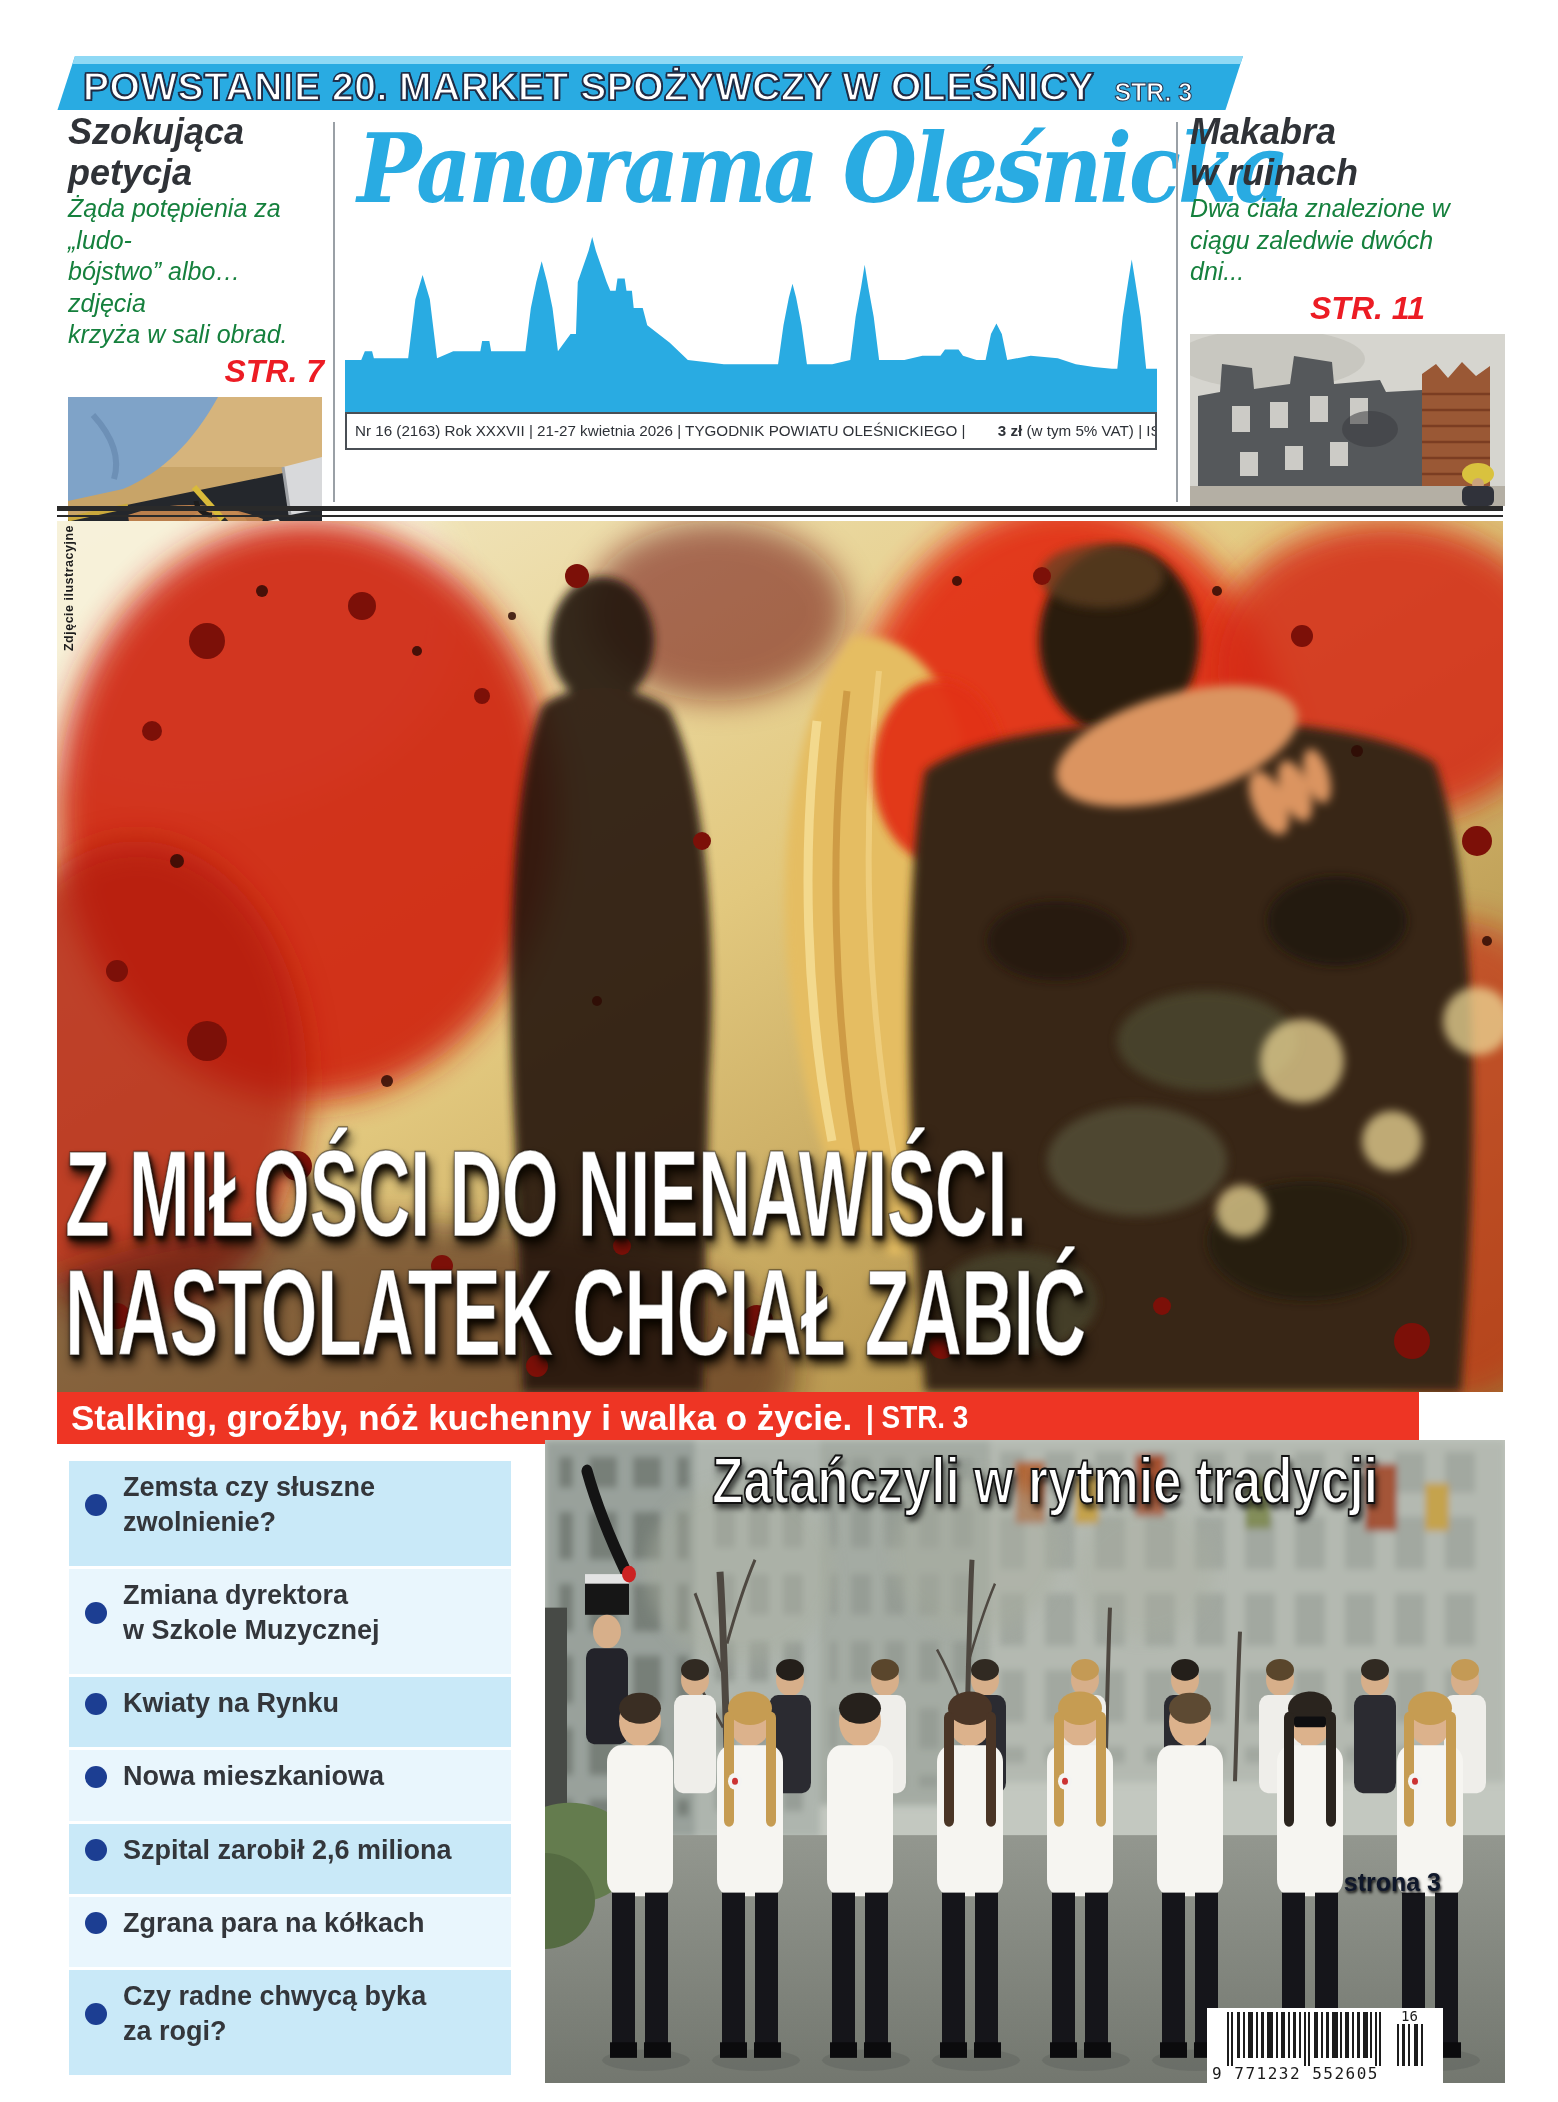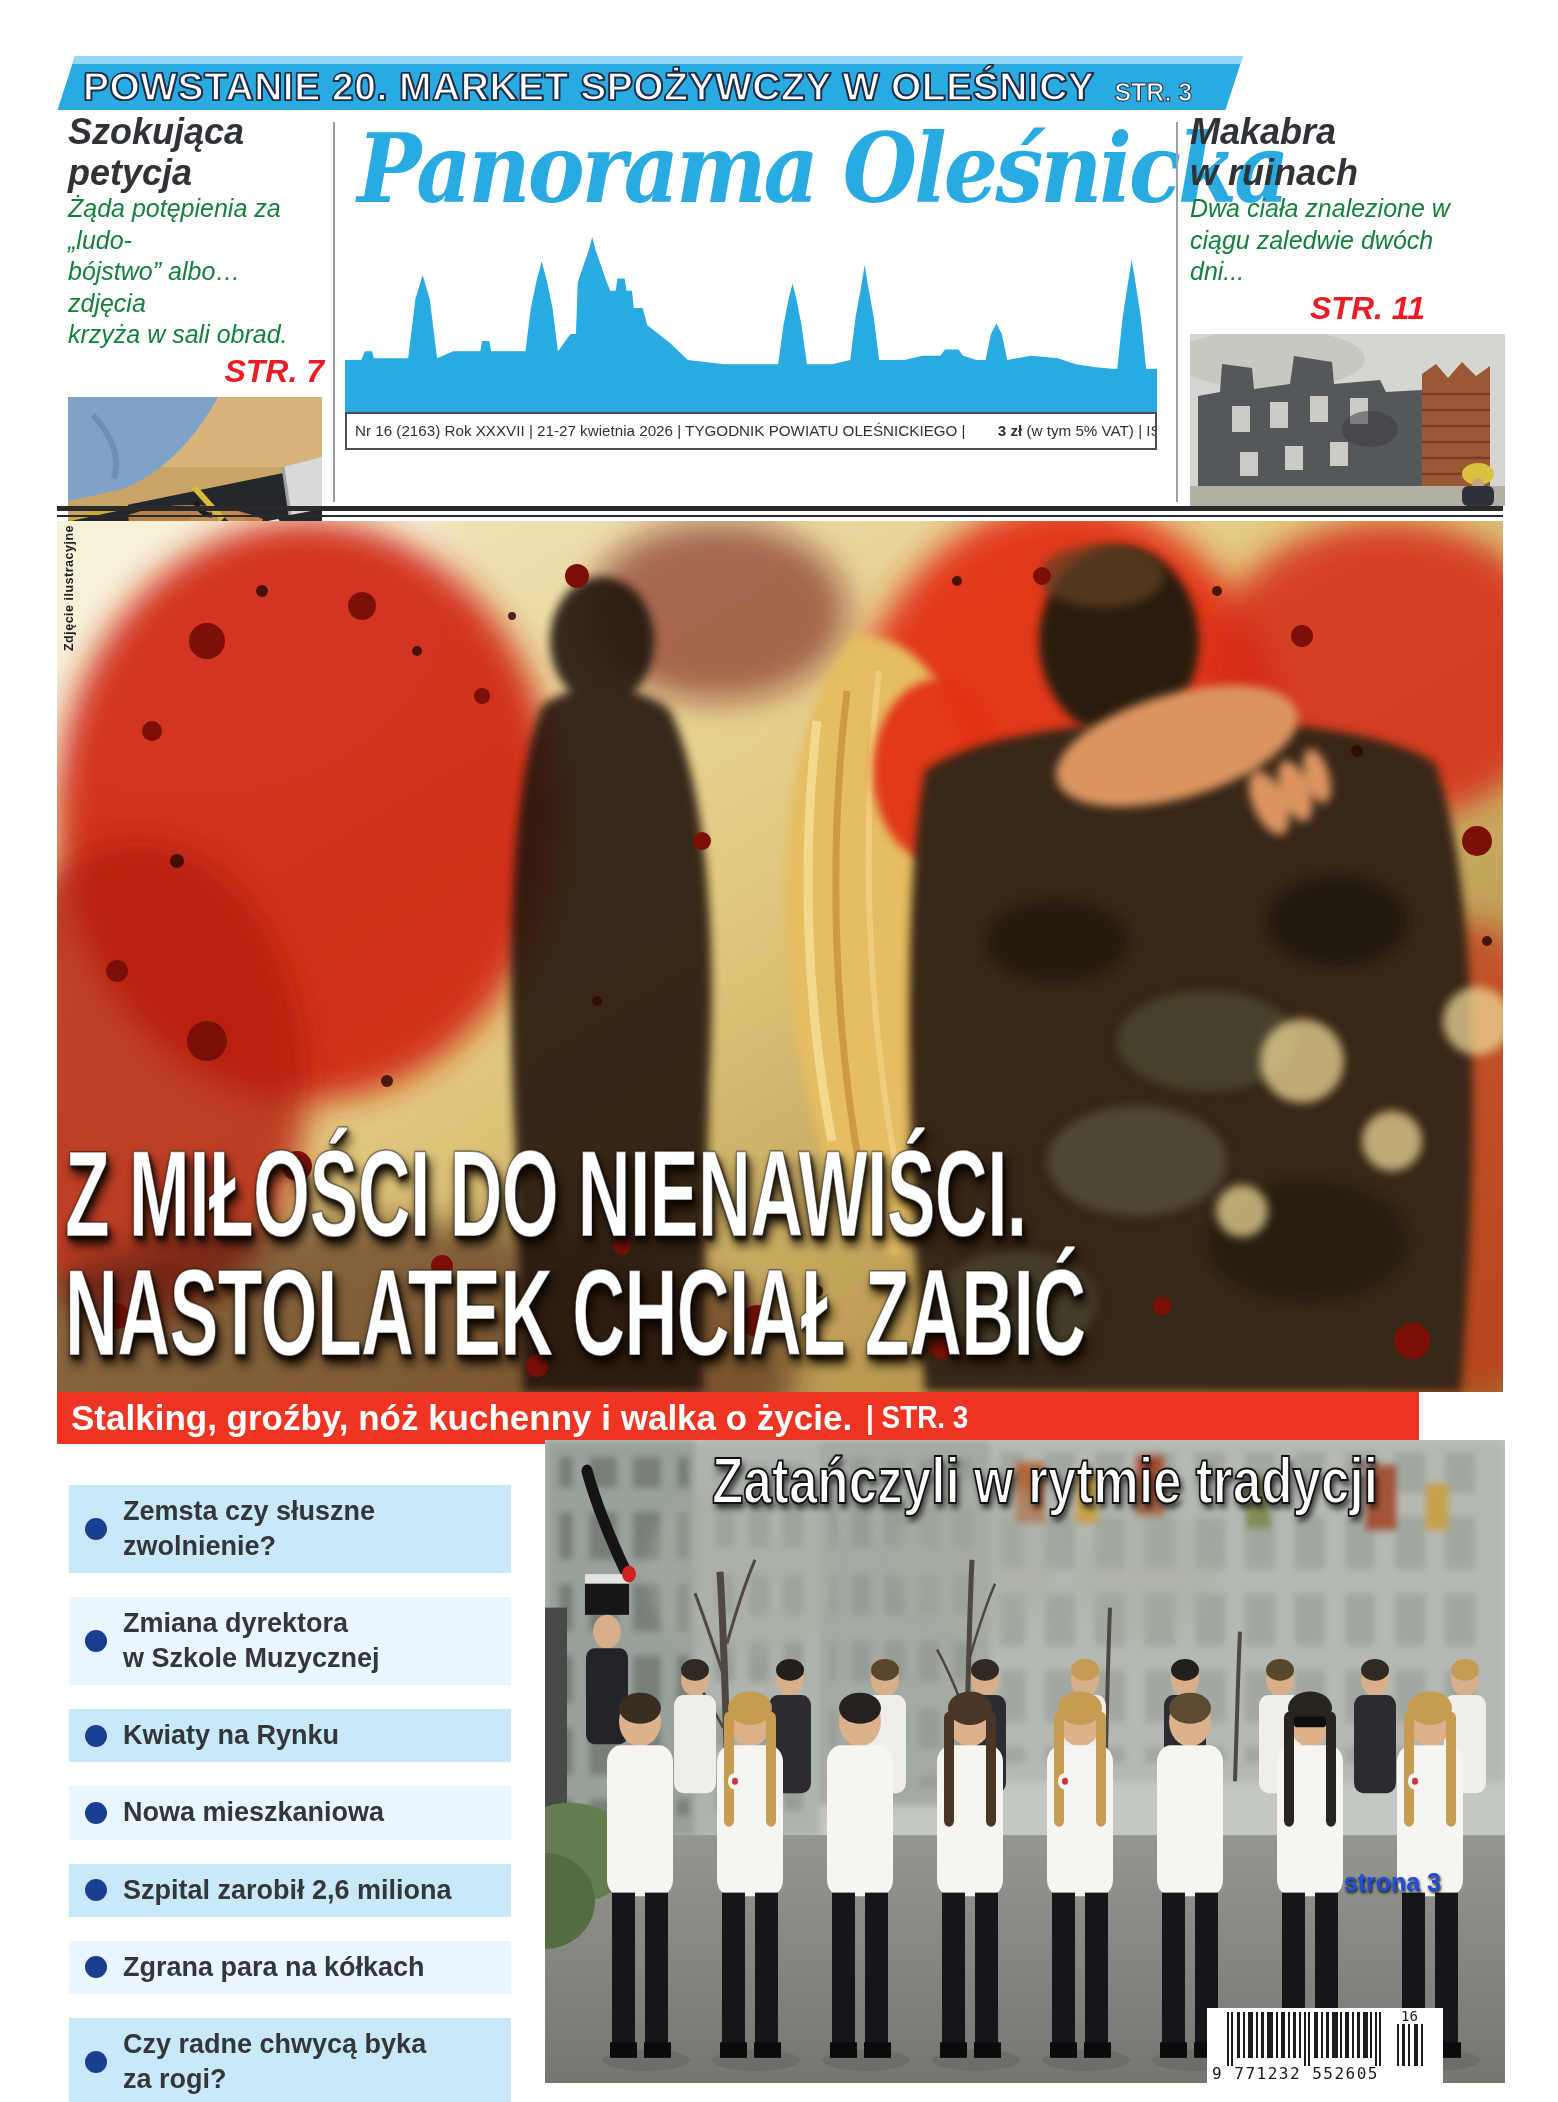--- a/index.html
+++ b/index.html
@@ -52,35 +52,35 @@
       text-shadow:0 0 3px rgba(0,0,0,.5),6px 9px 14px rgba(15,8,0,.95),3px 4px 6px rgba(0,0,0,.85);}
 
   
   .strip{left:57px;top:1392px;width:1362px;height:52px;background:var(--strip_red,#ee3524);
       display:flex;align-items:center;gap:14px;padding-left:14px;box-sizing:border-box;}
   .strip-main{font-size:35px;font-weight:bold;color:#fff;white-space:nowrap;}
   .strip-ref{font-size:31px;font-weight:bold;color:#fff;white-space:nowrap;transform:scaleX(.9);transform-origin:left center;}
 
   
   .tlist{left:69px;top:1461px;width:442px;}
-  .t-item{display:flex;align-items:center;gap:16px;padding:9px 10px 9px 16px;margin-bottom:3px;margin-top:24px;}
+  .t-item{display:flex;align-items:center;gap:16px;padding:9px 10px 26px 16px;margin-bottom:3px;}
   .t-item:nth-child(odd){background:var(--list_bg_dark,#c9e9f8);}
   .t-item:nth-child(even){background:var(--list_bg_light,#e9f6fd);}
   .t-bullet{width:22px;height:22px;border-radius:50%;background:var(--bullet_navy,#1c3e92);flex:0 0 auto;}
   .t-label{font-size:27px;font-weight:bold;line-height:1.3;color:#33363b;white-space:pre-line;}
 
   
   .parade{left:545px;top:1440px;width:960px;height:643px;overflow:hidden;}
   .parade-art{position:absolute;left:0;top:0;width:100%;height:100%;}
   .parade-headline{position:absolute;left:40px;right:0;top:4px;text-align:center;
       font-size:64px;font-weight:bold;color:#fff;white-space:nowrap;
       transform:scaleX(.8);transform-origin:center top;
       -webkit-text-stroke:2px #121212;
       text-shadow:3px 5px 7px rgba(0,0,0,.8),0 0 2px #000;}
-  .parade-page{position:absolute;right:64px;top:428px;font-size:25px;font-weight:bold;color:#1d4ed8;
+  .parade-page{position:absolute;right:64px;top:428px;font-size:25px;font-weight:bold;color:#0f172a;
       text-shadow:1px 2px 3px rgba(0,0,0,.9);}
   .barcode-box{position:absolute;right:62px;bottom:0;width:236px;height:75px;background:#fff;}
   .barcode-box svg{display:block;width:236px;height:75px;}
 </style>
 </head>
 <body>
 
 <div class="page">
 
   <div class="abs banner">

